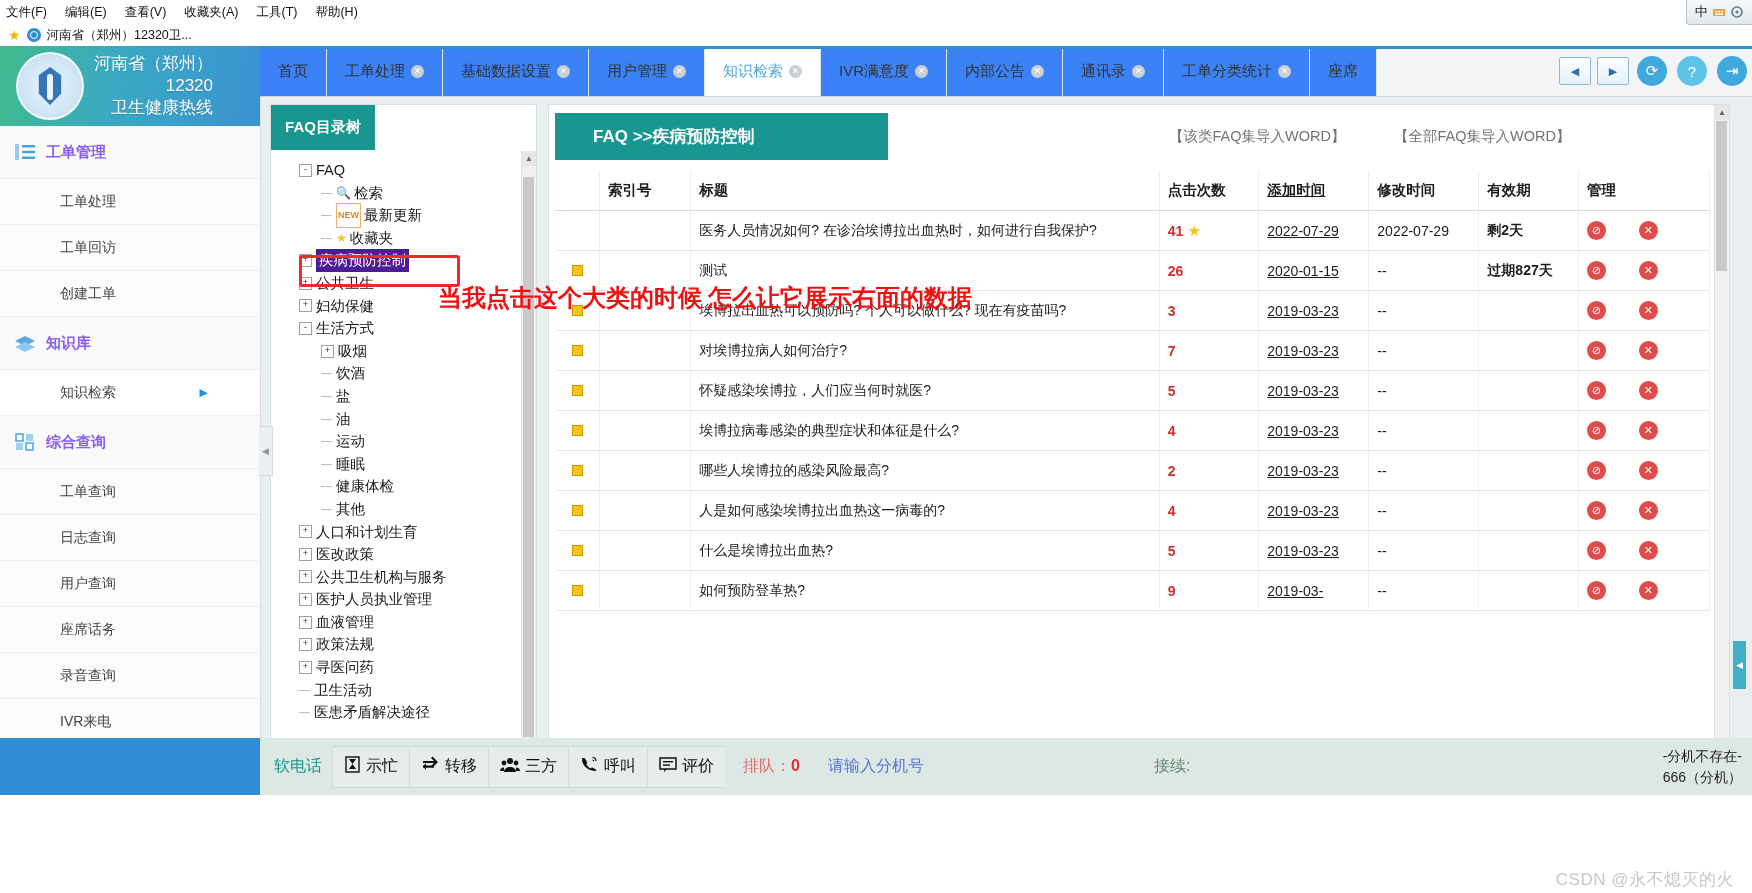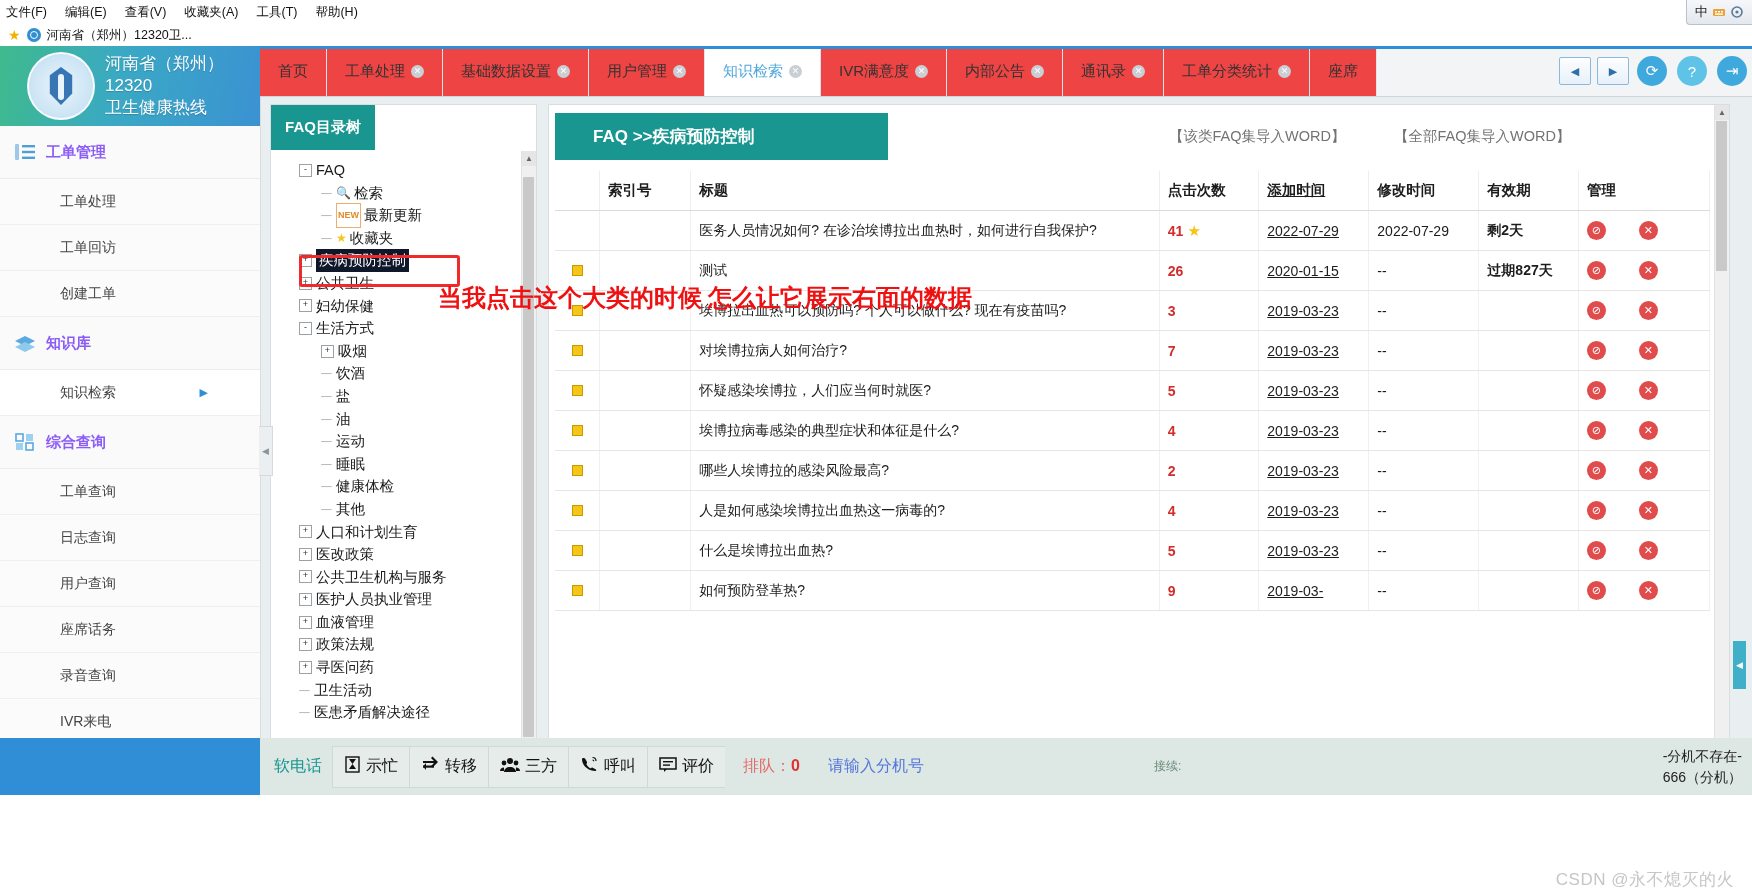--- a/index.html
+++ b/index.html
@@ -19,60 +19,60 @@
   #ime-bar{position:absolute;right:0;top:0;height:24px;display:flex;align-items:center;gap:4px;
      background:linear-gradient(#f5f7fa,#e3e8ee);border:1px solid #b9c2cc;border-top:0;border-right:0;border-radius:0 0 0 4px;padding:0 8px;}
   #ime-bar .ime-cn{font-size:13px;color:#222;}
   .ime-ic{width:14px;height:14px;display:inline-block;}
 
   
   #app{position:absolute;left:0;top:46px;width:1752px;height:847px;background:#e9eef0;}
 
   
   #sidebar{position:absolute;left:0;top:0;width:260px;height:847px;background:#fafafa;border-right:1px solid #dcdcdc;}
-  #logo-box{height:80px;background:linear-gradient(100deg,#3fba8c 0%,#3aa9c4 45%,#3b92d2 100%);display:flex;align-items:center;padding-left:27px;gap:10px;}
+  #logo-box{height:80px;background:linear-gradient(100deg,#3fba8c 0%,#3aa9c4 45%,#3b92d2 100%);display:flex;align-items:center;padding-left:16px;gap:10px;text-align:right;}
   #logo-emblem{width:64px;height:64px;border-radius:50%;border:2px solid rgba(255,255,255,.85);
      background:radial-gradient(circle at 50% 50%, #e8f4fb 0%, #cfe6f5 60%, #b9d9ef 100%);position:relative;flex:0 0 auto;}
   #logo-emblem:before{content:"";position:absolute;left:50%;top:50%;transform:translate(-50%,-50%);
      width:32px;height:38px;background:#1a5fa8;clip-path:polygon(50% 0%,85% 22%,85% 70%,50% 100%,15% 70%,15% 22%);opacity:.85;}
   #logo-emblem:after{content:"";position:absolute;left:50%;top:52%;transform:translate(-50%,-50%);
      width:6px;height:26px;background:#e8f4fb;border-radius:3px;}
   #logo-text{color:#fff;line-height:1.28;font-size:17px;text-shadow:0 1px 1px rgba(0,0,0,.18);}
   #greet-bar{height:46px;background:#2f8ed6;display:flex;align-items:center;padding:0 14px;color:#fff;font-size:14px;}
   #greet-bar .sp{flex:1;}
   .greet-icon{width:26px;height:24px;margin-left:8px;opacity:.95;}
   .menu-group{display:flex;align-items:center;gap:10px;height:52px;padding-left:14px;font-weight:bold;font-size:15px;color:#8b5cf6;border-bottom:1px solid #ececec;background:#fafafa;}
   .menu-item{display:flex;align-items:center;height:45px;padding-left:60px;font-size:14px;color:#444;border-bottom:1px solid #efefef;background:#fbfbfb;position:relative;}
   .menu-item.active{background:#fff;}
   .menu-item .arrow{position:absolute;right:52px;color:#2f8ed6;font-size:11px;}
   .gicon{width:22px;height:20px;flex:0 0 auto;}
 
   
   #tabstrip{position:absolute;left:260px;top:0;width:1492px;height:50px;background:#f2f4f6;border-bottom:1px solid #cfd6db;display:flex;align-items:stretch;}
   #tabstrip:before{content:"";position:absolute;left:0;right:0;top:0;height:3px;background:#2f8ed6;}
-  .tab{display:flex;align-items:center;gap:6px;padding:0 18px;font-size:15px;color:#333;border-right:1px solid #dfe4e8;background:#ef4444;cursor:default;white-space:nowrap;}
+  .tab{display:flex;align-items:center;gap:6px;padding:0 18px;font-size:15px;color:#333;border-right:1px solid #dfe4e8;background:#3b82f6;cursor:default;white-space:nowrap;}
   .tab.sel{background:#fff;color:#4fa8dd;}
   .tab .x{width:13px;height:13px;border-radius:50%;background:#c9cfd4;color:#fff;font-size:9px;line-height:13px;text-align:center;}
   .tab.sel .x{background:#c9cfd4;}
   #tabstrip .spacer{flex:1;background:#f2f4f6;}
   .navbtn{width:30px;height:26px;margin:11px 3px 0 3px;border:1px solid #8bb9dd;background:linear-gradient(#fdfefe,#e7f1f9);
       display:flex;align-items:center;justify-content:center;color:#2f6fa8;font-size:11px;border-radius:2px;}
   .roundbtn{width:30px;height:30px;border-radius:50%;margin:10px 5px 0 5px;display:flex;align-items:center;justify-content:center;color:#fff;font-size:15px;}
   .rb-refresh{background:#3fa9dd;}
   .rb-help{background:#5fc3e8;}
   .rb-exit{background:#3fa9dd;}
 
   
   #treepanel{position:absolute;left:270px;top:58px;width:265px;height:672px;background:#fff;border:1px solid #d8dde1;}
   #tree-title{width:104px;height:45px;background:#18968f;color:#fff;font-size:15px;font-weight:bold;display:flex;align-items:center;justify-content:center;}
   #tree-body{position:absolute;left:0;top:46px;right:14px;bottom:0;overflow:hidden;padding:8px 0 0 28px;font-size:14.5px;color:#1a1a1a;line-height:22.6px;}
   .tnode{display:flex;align-items:center;height:22.6px;white-space:nowrap;position:relative;}
   .tnode .tgl{width:11px;height:11px;border:1px solid #9aa2a8;background:#fff;color:#333;font-size:9px;line-height:9px;text-align:center;margin-right:4px;flex:0 0 auto;}
   .tnode .dash{width:11px;margin-right:4px;color:#b6bcc1;flex:0 0 auto;text-align:center;}
-  .tnode.sel .lbl{background:#0f172a;color:#fff;padding:0 3px;}
+  .tnode.sel .lbl{background:#4c1d95;color:#fff;padding:0 3px;}
   .ind1{padding-left:0;}
   .ind2{padding-left:22px;}
   .ticon{margin-right:3px;font-size:12px;}
   #sel-highlight{position:absolute;left:28px;top:150px;width:155px;height:26px;border:3px solid #ef2a2a;border-radius:3px;pointer-events:none;}
   #tree-scroll{position:absolute;right:0;top:46px;width:14px;bottom:0;background:#f0f0f0;border-left:1px solid #e2e2e2;}
   #tree-scroll .thumb{position:absolute;left:1px;top:26px;width:11px;height:560px;background:#c9c9c9;border-radius:1px;}
   #tree-scroll .up,#tree-scroll .dn{position:absolute;left:0;width:14px;height:15px;background:#e6e6e6;color:#666;font-size:8px;text-align:center;line-height:15px;}
   #tree-scroll .up{top:0;} #tree-scroll .dn{bottom:0;}
   #tree-collapse{position:absolute;left:259px;top:380px;width:13px;height:48px;background:#eceff1;border:1px solid #d5dadd;border-left:0;
      display:flex;align-items:center;justify-content:center;font-size:9px;color:#8b949a;z-index:5;}
@@ -116,21 +116,21 @@
      font-family:Liberation Serif, serif;}
 
   
   #phonebar{position:absolute;left:260px;top:692px;width:1492px;height:57px;background:#dde7e4;display:flex;align-items:center;padding-left:14px;gap:0;}
   #phonebar .soft{color:#18968f;font-size:16px;margin-right:10px;}
   .pbtn{display:flex;align-items:center;gap:5px;height:40px;padding:0 11px;background:#e6ecea;border:1px solid #cfdad7;border-right:0;font-size:16px;color:#111;}
   .pbtn:last-of-type{border-right:1px solid #cfdad7;}
   #queue{color:#e26b6b;font-size:16px;margin-left:18px;}
   #queue b{color:#e03131;}
   #extinput{color:#5577dd;font-size:16px;margin-left:28px;}
-  #connect{color:#6a8a78;font-size:12px;margin-left:230px;}
+  #connect{color:#6a8a78;font-size:16px;margin-left:230px;}
   #extstat{position:absolute;right:24px;top:8px;text-align:center;font-size:14px;color:#222;line-height:1.5;}
   #watermark{position:absolute;right:18px;bottom:2px;font-size:17px;color:#c6c6c6;letter-spacing:.5px;}
   #sidefill{position:absolute;left:0;top:692px;width:260px;height:57px;background:#2f8ed6;}
   #botfill{position:absolute;left:0;top:749px;width:1752px;height:98px;background:#fff;}
 </style>
 </head>
 <body>
 
 <div id="browser-menu">
   <span class="mi">文件(F)</span>

